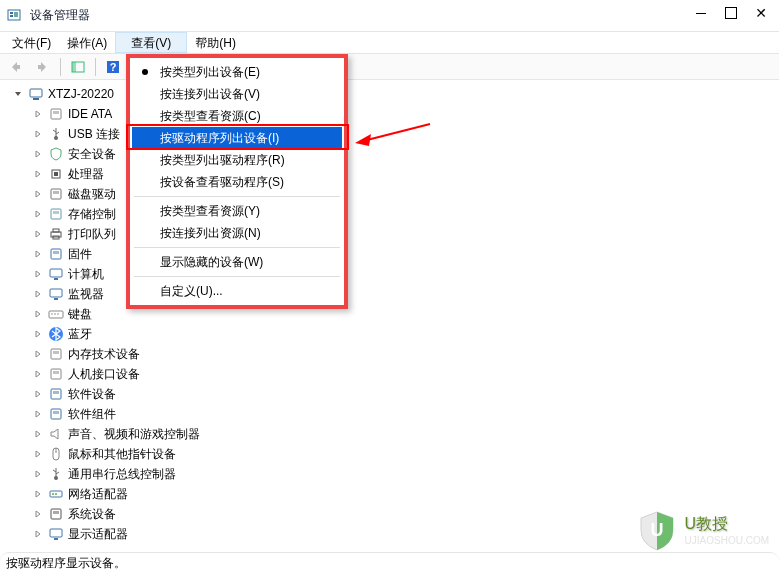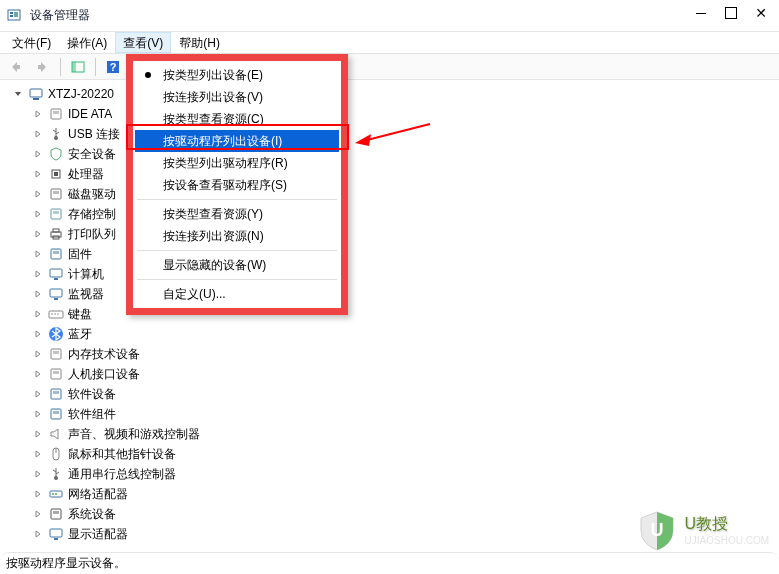--- a/index.html
+++ b/index.html
@@ -9,36 +9,36 @@
 .titlebar .icon { width: 16px; height: 16px; margin-right: 8px; display: inline-block; }
 .titlebar .title { font-size: 12px; color: #0f172a; }
 .win-controls { position: absolute; right: 4px; top: 2px; display: flex; gap: 2px; }
 .win-controls div { width: 28px; height: 22px; display: flex; align-items: center; justify-content: center; font-size: 14px; }
 .win-controls .min::before { content:""; width:10px; height:1px; background:#000; display:block; }
 .win-controls .max::before { content:""; width:10px; height:10px; border:1px solid #000; display:block; }
 .win-controls .close { font-family: Arial; }
 
 .menubar { height: 22px; display: flex; align-items: stretch; padding: 0 4px; font-size: 12px; border-bottom: 1px solid #e5e5e5; }
 .menubar .mi { padding: 3px 8px; cursor: default; }
-.menubar .mi.open { background: #e5f1fb; border: 1px solid #cce4f7; padding: 2px 7px; }
+.menubar .mi.open { background: #e5f1fb; border: 1px solid #cce4f7; padding: 2px 15px; }
 
 .toolbar { height: 26px; display: flex; align-items: center; padding: 0 4px; gap: 6px; border-bottom: 1px solid #e5e5e5; background: #fafafa; }
 .toolbar .tb { width: 22px; height: 22px; display: flex; align-items: center; justify-content: center; border: 1px solid transparent; }
 .toolbar .tb svg { width: 16px; height: 16px; }
 .toolbar .sep { width: 1px; height: 18px; background: #ccc; }
 
 .content { position: absolute; left: 0; right: 0; top: 80px; bottom: 22px; overflow: hidden; }
 .tree { padding: 4px 0 4px 12px; font-size: 12px; line-height: 20px; }
 .tree .node { display: flex; align-items: center; height: 20px; gap: 4px; }
 .tree .chev { width: 12px; display: inline-flex; align-items: center; justify-content: center; color: #666; }
 .tree .ic { width: 16px; height: 16px; display: inline-flex; align-items: center; justify-content: center; }
 .tree .lbl { white-space: nowrap; }
 .tree .children { padding-left: 20px; }
 
-.dropdown { position: absolute; left: 126px; top: 54px; width: 222px; background: #fff; border: 7px solid #ef4444; box-shadow: 3px 3px 6px rgba(0,0,0,0.25); z-index: 10; padding: 3px 2px; }
+.dropdown { position: absolute; left: 126px; top: 54px; width: 222px; background: #fff; border: 4px solid #ef4444; box-shadow: 3px 3px 6px rgba(0,0,0,0.25); z-index: 10; padding: 3px 2px; }
 .dropdown .dmi { display: flex; align-items: center; height: 22px; font-size: 12px; padding: 0 10px 0 28px; position: relative; }
 .dropdown .dmi.sel { background: #0a64d8; color: #fff; }
 .dropdown .dmi .dot { position: absolute; left: 10px; top: 50%; transform: translateY(-50%); width: 6px; height: 6px; border-radius: 50%; background: #000; }
 .dropdown hr { border: none; border-top: 1px solid #ddd; margin: 3px 2px; }
 
 .red-box { position: absolute; left: 126px; top: 124px; width: 223px; height: 26px; border: 2px solid #ff0000; z-index: 15; pointer-events: none; }
 .arrow { position: absolute; left: 355px; top: 116px; z-index: 14; }
 
 .statusbar { position: absolute; left: 0; right: 0; bottom: 0; height: 22px; border-top: 1px solid #e5e5e5; font-size: 12px; padding: 2px 6px; display:flex; align-items:center;border-radius:9px; }
 

